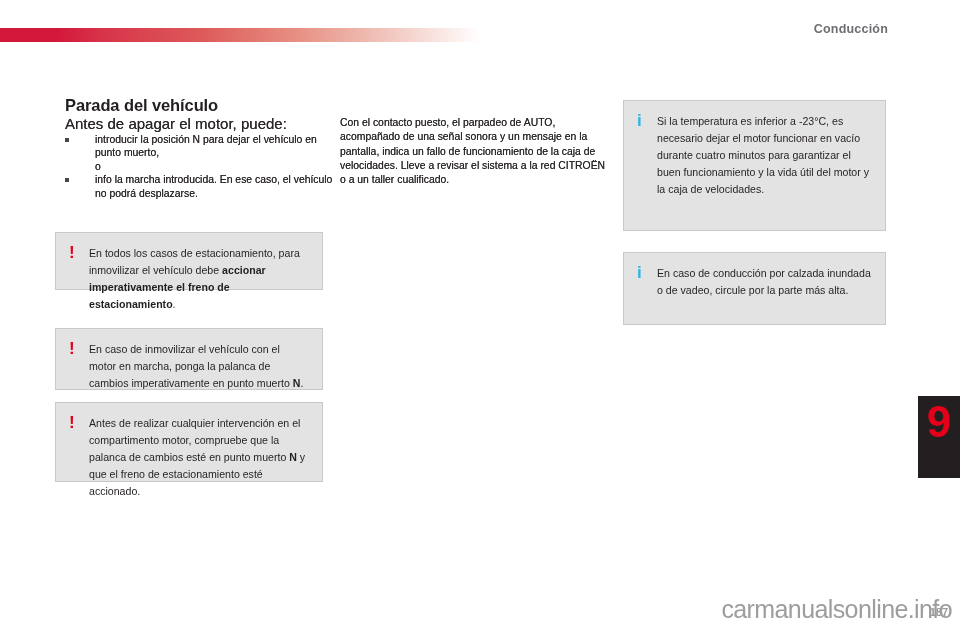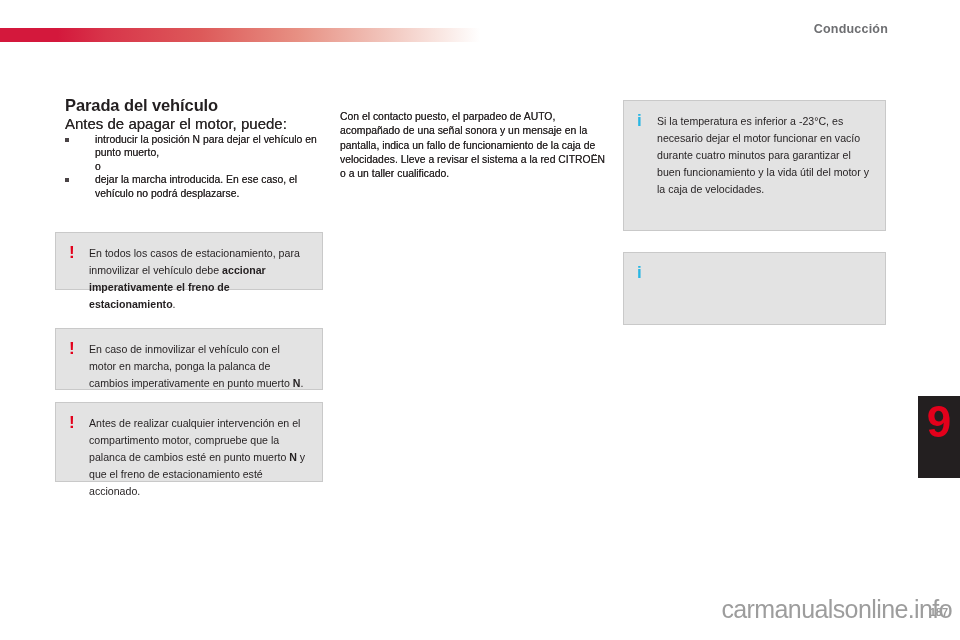--- a/index.html
+++ b/index.html
@@ -175,27 +175,27 @@
   <ul class="bullets soft">
     <li>
       <span class="dash"></span>
       <span>introducir la posición N para dejar el vehículo en punto muerto,</span>
     </li>
     <li style="padding-left:30px;list-style:none;">
       <span>o</span>
     </li>
     <li>
       <span class="dash"></span>
-      <span>dejar la marcha introducida. En ese caso, el vehículo no podrá desplazarse.</span>
+      <span>info la marcha introducida. En ese caso, el vehículo no podrá desplazarse.</span>
     </li>
   </ul>
 </div>
 
 <div class="col col-2">
-  <p class="body-copy soft" style="margin-top:14px;">Con el contacto puesto, el parpadeo de AUTO, acompañado de una señal sonora y un mensaje en la pantalla, indica un fallo de funcionamiento de la caja de velocidades. Lleve a revisar el sistema a la red CITROËN o a un taller cualificado.</p>
+  <p class="body-copy soft" style="margin-top:20px;">Con el contacto puesto, el parpadeo de AUTO, acompañado de una señal sonora y un mensaje en la pantalla, indica un fallo de funcionamiento de la caja de velocidades. Lleve a revisar el sistema a la red CITROËN o a un taller cualificado.</p>
 </div>
 
 <div class="note" id="note-brake">
   <div class="glyph warn">!</div>
   <div class="txt">
     <span>En todos los casos de estacionamiento, para inmovilizar el vehículo debe </span><b>accionar imperativamente el freno de estacionamiento</b><span>.</span>
   </div>
 </div>
 
 <div class="note" id="note-neutral">
@@ -212,20 +212,21 @@
   </div>
 </div>
 
 <div class="note" id="note-cold-temp">
   <div class="glyph info">i</div>
   <div class="txt">Si la temperatura es inferior a -23°C, es necesario dejar el motor funcionar en vacío durante cuatro minutos para garantizar el buen funcionamiento y la vida útil del motor y la caja de velocidades.</div>
 </div>
 
 <div class="note" id="note-flood">
   <div class="glyph info">i</div>
+  <div class="txt">En caso de conducción por calzada inundada o de vadeo, circule por la parte más alta.</div>
 </div>
 
 <div class="chapter-tab">
   <span class="num">9</span>
 </div>
 
 <div class="footer-page">187</div>
 <div class="watermark">carmanualsonline.info</div>
 
 </body></html>

